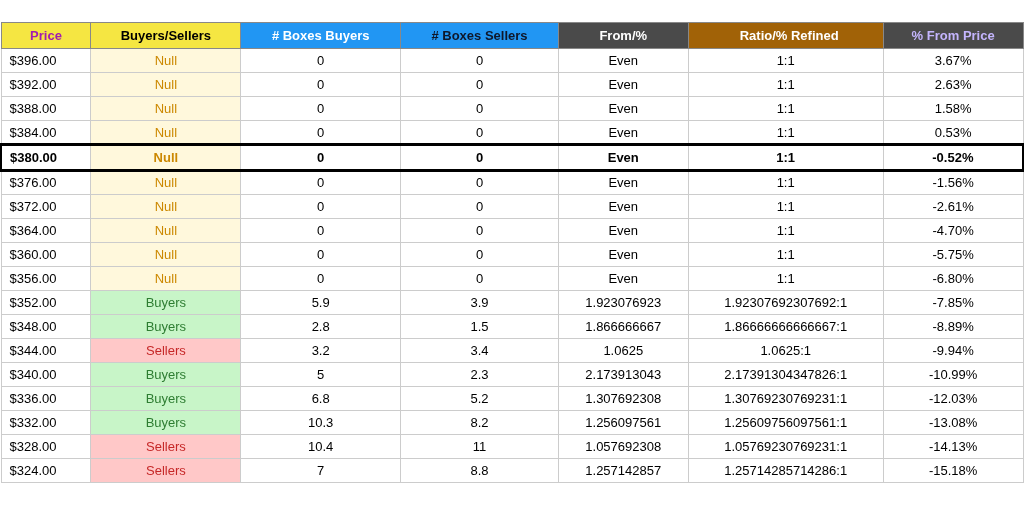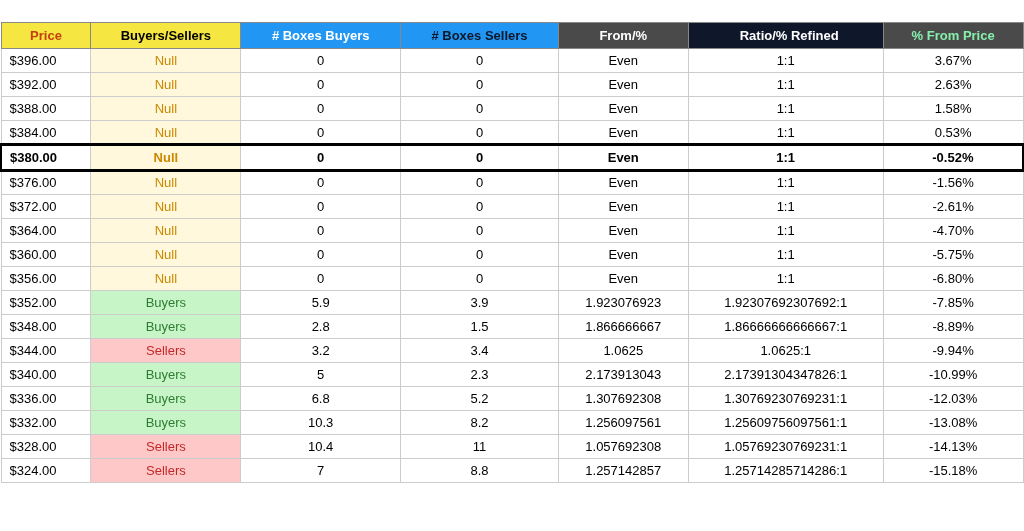--- a/index.html
+++ b/index.html
@@ -19,46 +19,46 @@
     thead tr th {
       background: #4a4a4a;
       color: #fff;
       padding: 5px 8px;
       text-align: center;
       border: 1px solid #888;
       font-weight: bold;
     }
     thead tr th:first-child {
       background: #f5e642;
-      color: #c2410c;
+      color: #a21caf;
     }
     thead tr th:nth-child(2) {
       background: #f5e642;
       color: #000;
     }
     thead tr th:nth-child(3) {
       background: #2196F3;
       color: #fff;
     }
     thead tr th:nth-child(4) {
       background: #2196F3;
       color: #0f172a;
     }
     thead tr th:nth-child(5) {
       background: #4a4a4a;
       color: #fff;
     }
     thead tr th:nth-child(6) {
-      background: #0f172a;
+      background: #a16207;
       color: #fff;
       padding-left: 15px;
     }
     thead tr th:nth-child(7) {
       background: #4a4a4a;
-      color: #86efac;
+      color: #c4b5fd;
       margin-top: 16px;
     }
     tbody tr td {
       padding: 4px 8px;
       border: 1px solid #ccc;
       text-align: center;
     }
     tbody tr td:first-child {
       text-align: left;
     }

